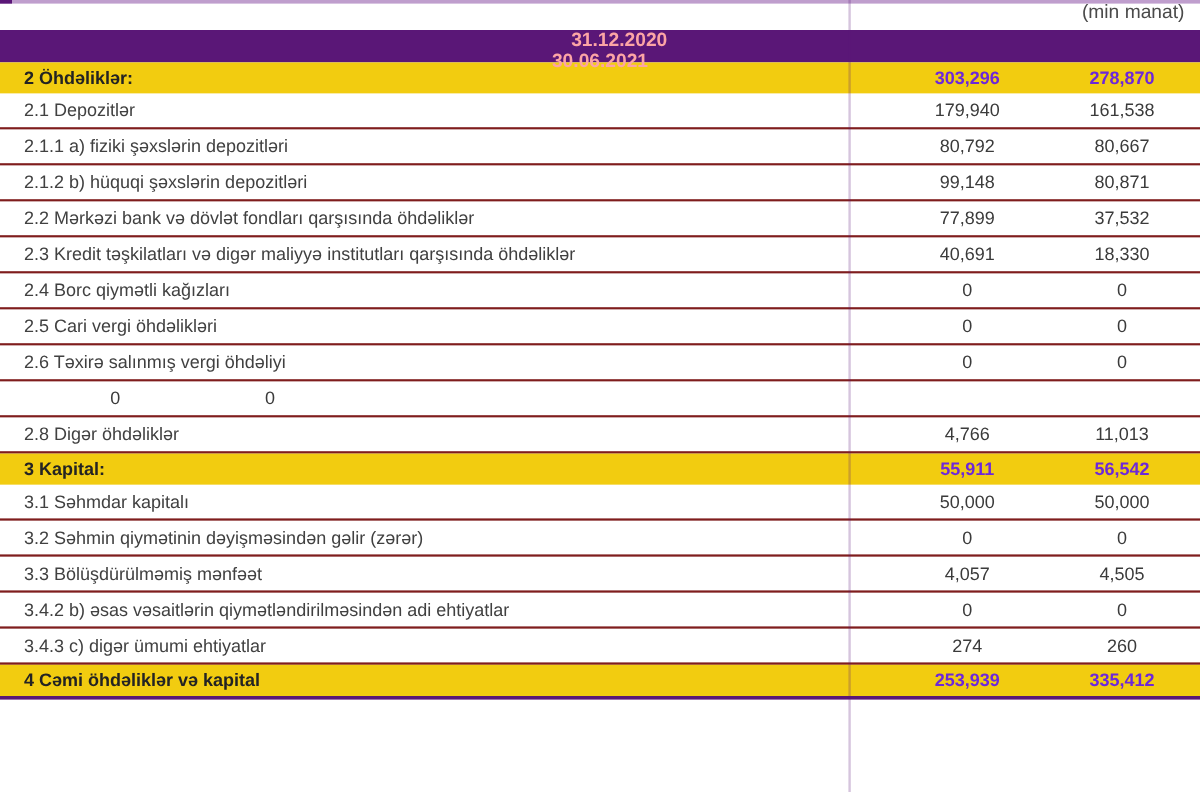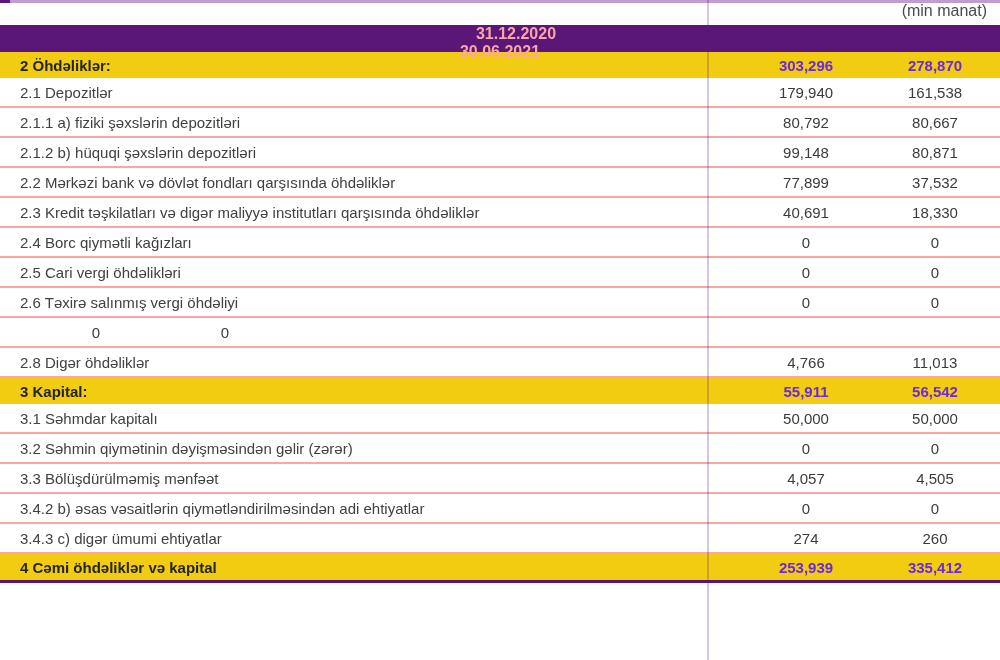--- a/index.html
+++ b/index.html
@@ -71,21 +71,21 @@
     font-size: 16px;
     flex-direction: column;
   }
   
   .row {
     height: 30px;
     display: flex;
     align-items: center;
     font-size: 15px;
     color: #414141;
-    border-bottom: 2px solid #fca5a5;
+    border-bottom: 2px solid #7f1d1d;
     box-sizing: border-box;
     background: #ffffff;
   }
   .row .num {
     color: #3b3b3b;
   }
   .row.section {
     height: 26px;
     background: #f2cc10;
     border-bottom: none;

